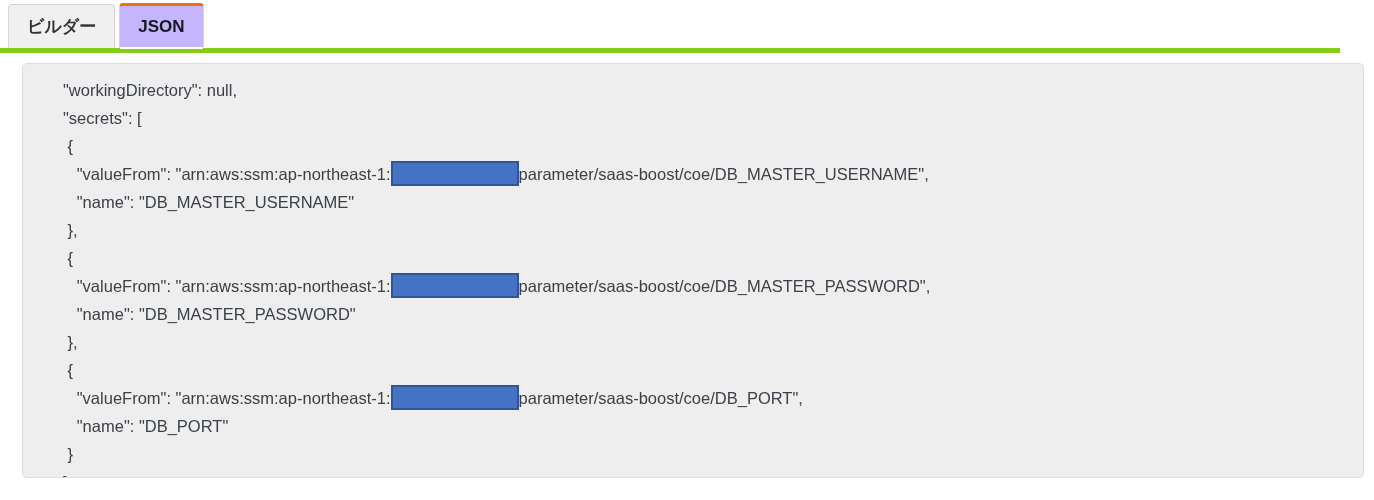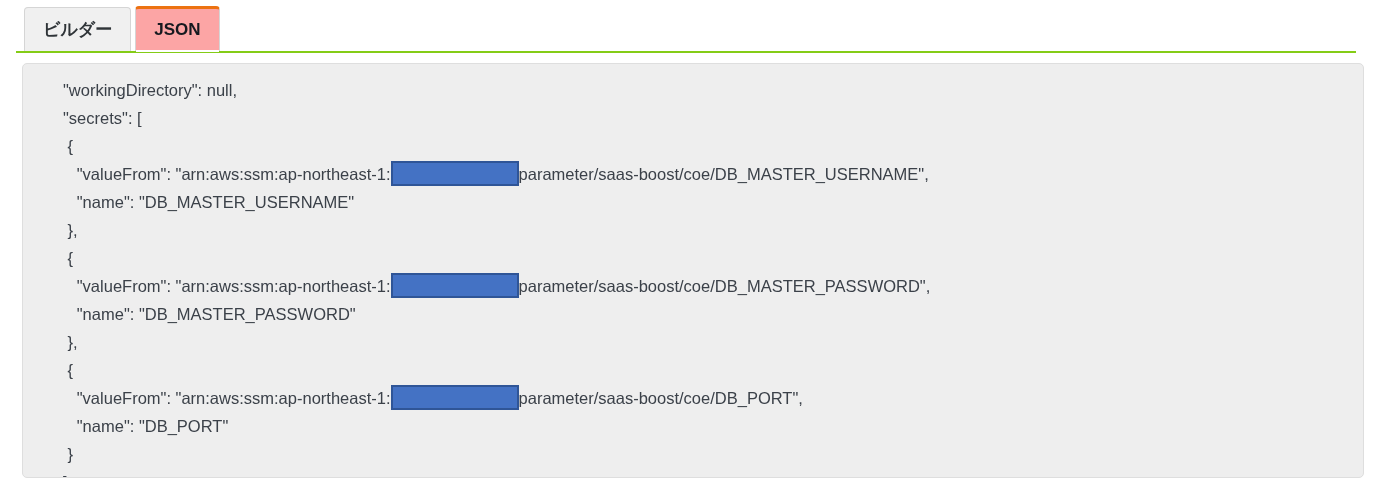--- a/index.html
+++ b/index.html
@@ -18,26 +18,26 @@
   .screen {
     position: relative;
     width: 1374px;
     height: 500px;
     background: #ffffff;
   }
 
   
   .tabbar {
     position: absolute;
-    left: 16px;
+    left: 0;
     top: 0;
     width: 1340px;
     height: 53px;
     box-sizing: border-box;
-    border-bottom: 2px solid #84cc16;
+    border-bottom: 5px solid #84cc16;
     display: flex;
     align-items: flex-end;
     padding-left: 8px;
   }
 
   .tab {
     position: relative;
     box-sizing: border-box;
     height: 44px;
     margin-right: 4px;
@@ -51,21 +51,21 @@
     background: #f0f0f0;
     border: 1px solid #d5d5d5;
     border-bottom: none;
     border-radius: 4px 4px 0 0;
     cursor: pointer;
     user-select: none;
     white-space: nowrap;
   }
 
   .tab.active {
-    background: #fca5a5;
+    background: #c4b5fd;
     border-color: #d5d5d5;
     border-top: 3px solid #ec7211;
     height: 45px;
     z-index: 3;
     color: #16191f;
   }
   
   .tab.active::after {
     content: "";
     position: absolute;

